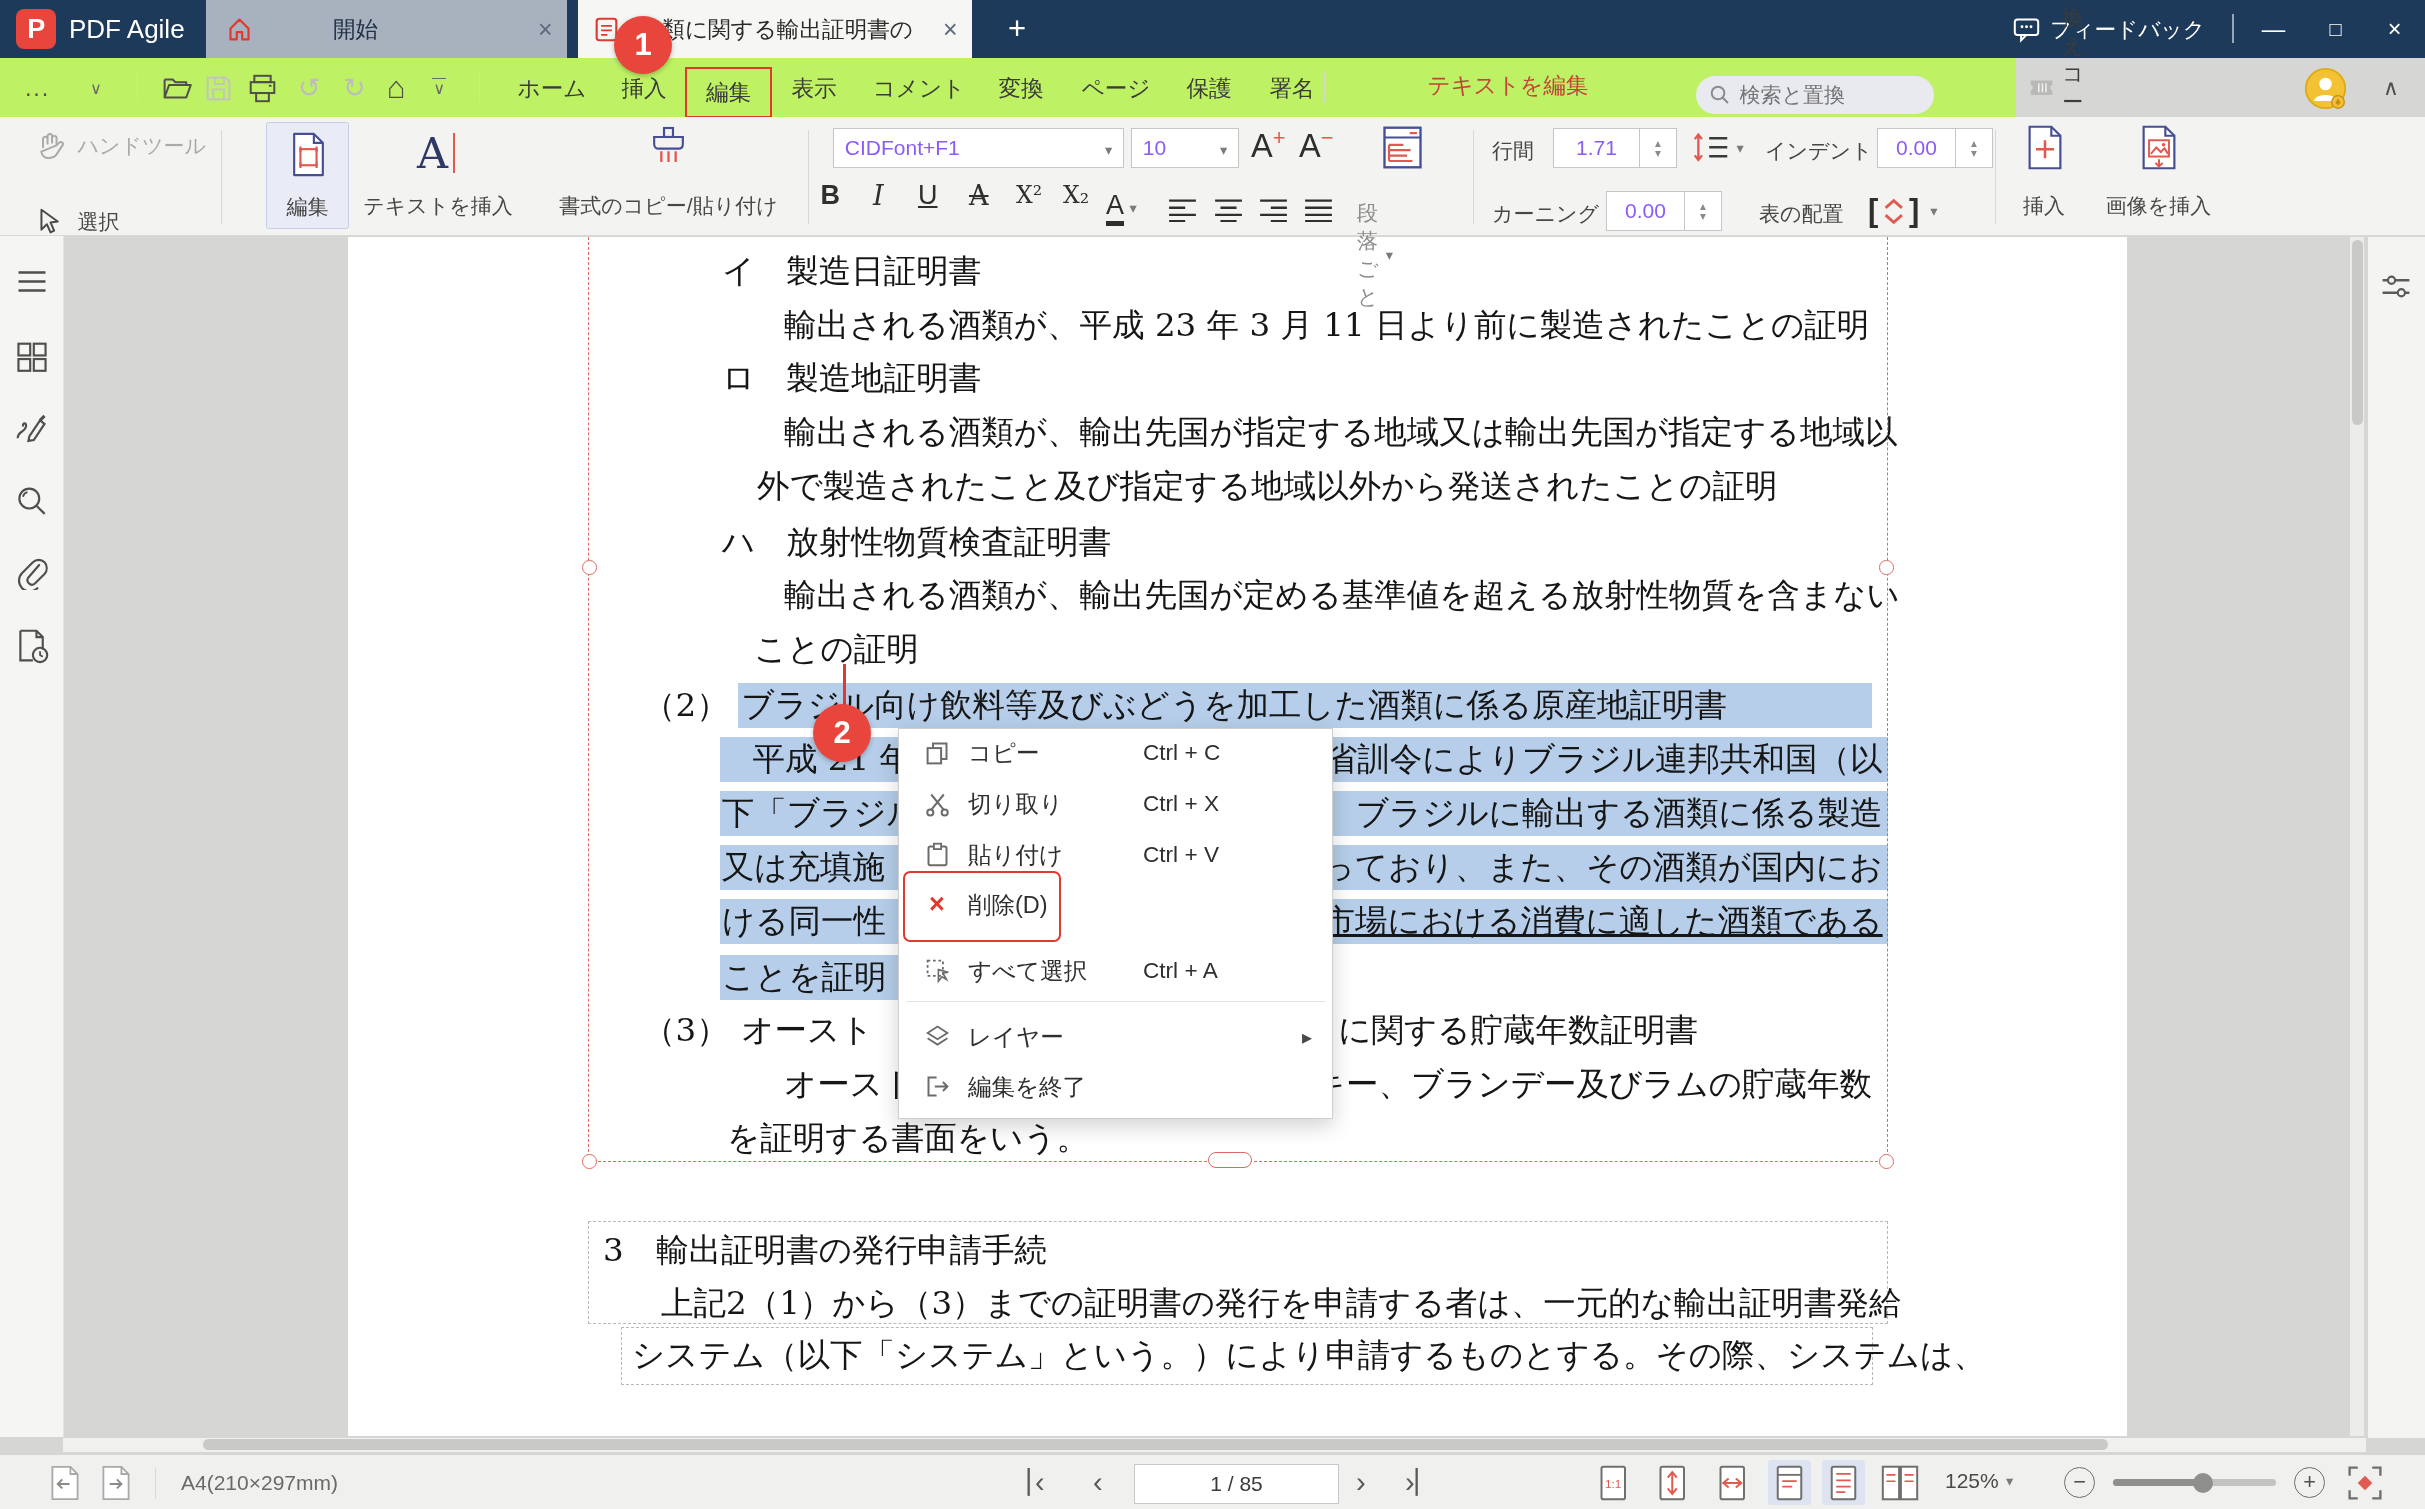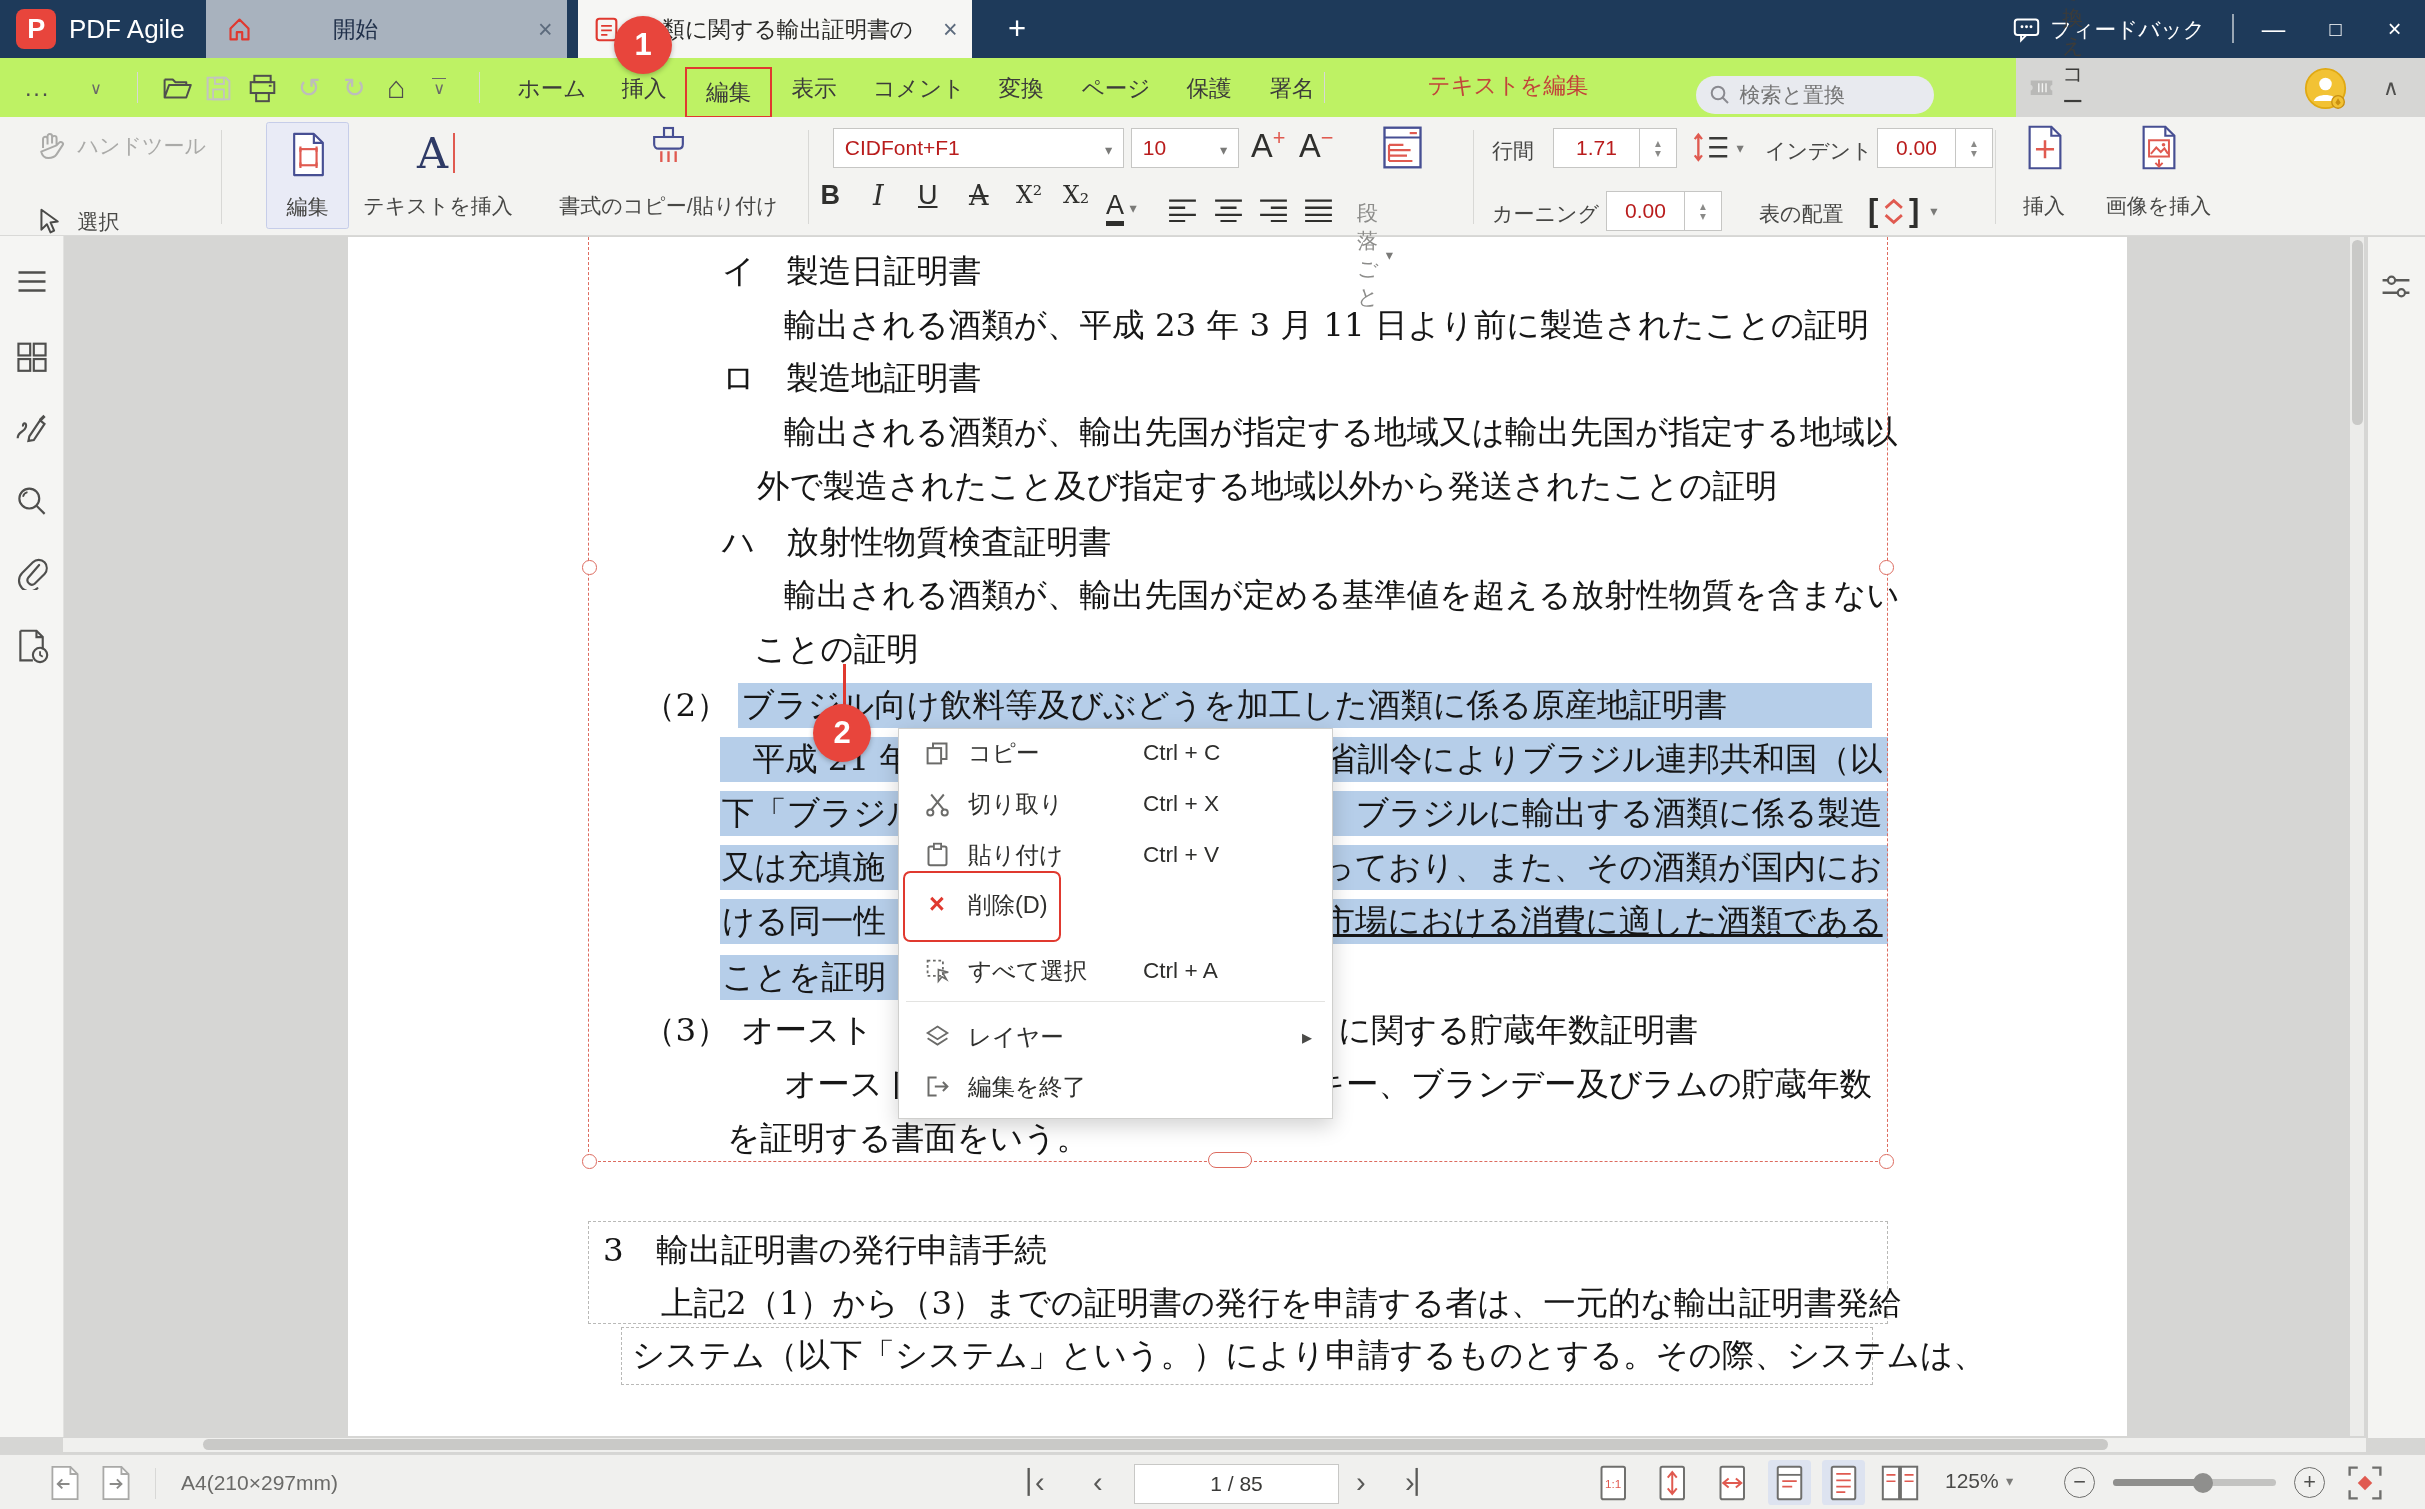--- a/index.html
+++ b/index.html
@@ -42,21 +42,21 @@
                     font-family:"Liberation Sans",sans-serif;}
   .redeem{left:2028px;top:0;height:60px;display:flex;align-items:center;font-size:21px;color:#3c3c3a;gap:7.2px;}
   .avatar{left:2304px;top:9px;width:43px;height:43px;}
   .i-upchev::before{content:"∧";font-size:21.7px;color:#4f4f4d;}
   
   .toolbar{left:0;top:117px;width:2426px;height:118px;background:#f3f3f1;border-bottom:0.9px solid #d9d9d7;z-index:30;}
   .lbl{font-size:21px;color:#474745;white-space:nowrap;}
   .lbl-dis{font-size:21px;color:#aaaaa8;white-space:nowrap;}
   .selbox{left:266px;top:5.4px;width:81px;height:105px;background:#e9ebf6;border:0.9px solid #c6cde9;border-radius:2.7px;}
   .field{background:#fff;border:0.9px solid #c6c6c4;box-sizing:border-box;display:flex;align-items:center;
-         font-size:21px;color:#b91c1c;}
+         font-size:21px;color:#8b5cf6;}
   .spin{width:38px;box-sizing:border-box;background:#fff;border:0.9px solid #c6c6c4;display:flex;flex-direction:column;
         align-items:center;justify-content:center;color:#8a8a88;}
   .spin span{font-size:11.7px;line-height:10px;}
   .i-sup::before{content:"▴";} .i-sdown::before{content:"▾";}
   .i-dd::before{content:"▾";font-size:14.4px;color:#7a7a78;}
   .fmt{font-size:27px;color:#2f2f2d;font-family:"DejaVu Serif",serif;}
   .docfont{font-family:"DejaVu Serif",serif;}
   
   .sidebar{left:0;top:236px;width:63px;height:1201px;background:#f5f5f3;border-right:0.9px solid #e2e2e0;z-index:25;}
   .sbi{position:absolute;left:50%;transform:translateX(-50%);}

